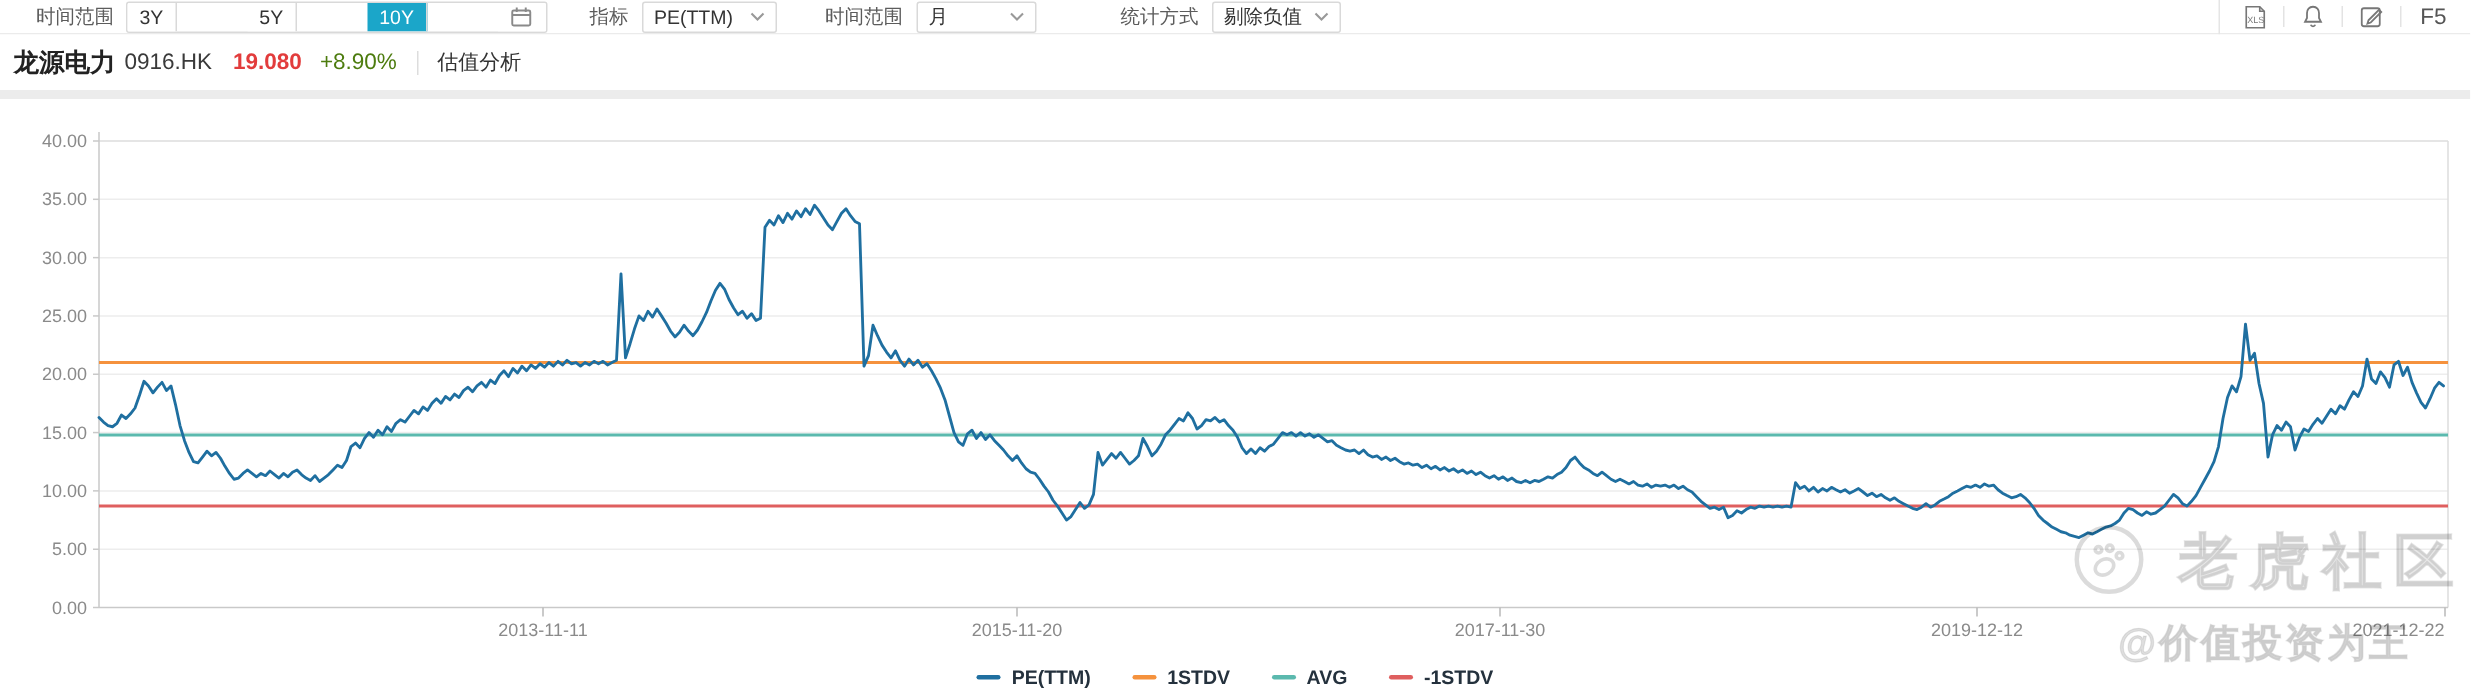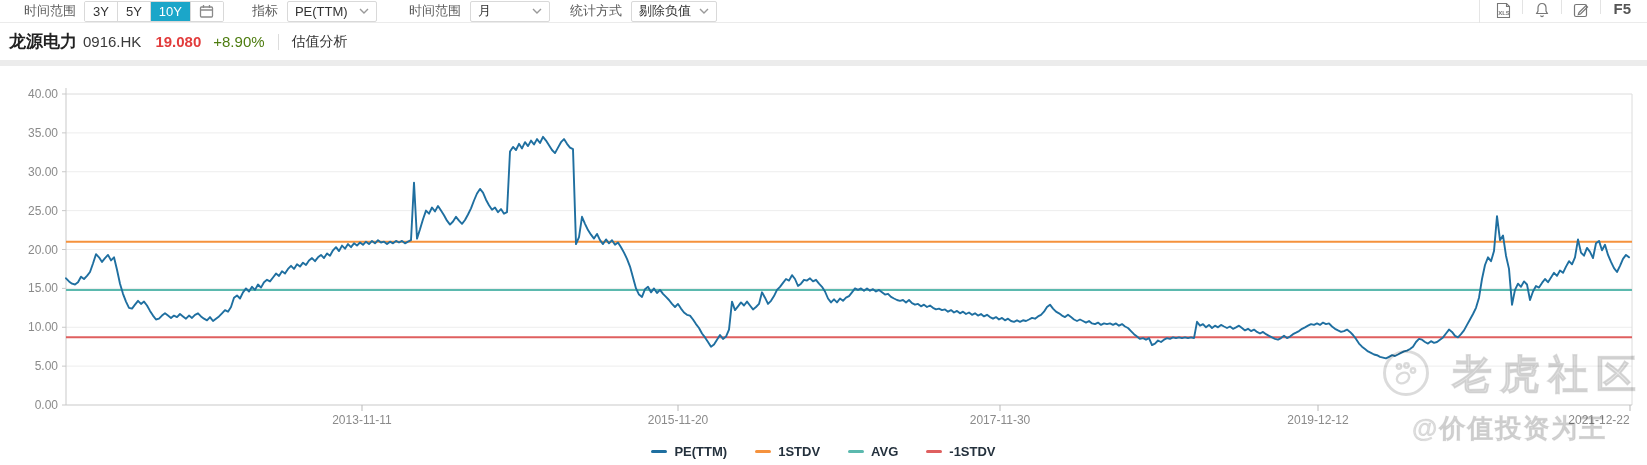--- a/index.html
+++ b/index.html
@@ -9,40 +9,40 @@
     font-family:"Liberation Sans", sans-serif; background:#fff;
   }
   
   .toolbar {
     position:relative; z-index:2; height:23px; display:flex; align-items:center;
     border-bottom:1px solid #ebebeb; background:#fff;
   }
   .tb-label { font-size:13px; color:#5c5c5c; white-space:nowrap; }
   .seg {
     display:flex; margin-left:8px; height:21px;
-    border:1px solid #d9d9d9; border-radius:2px; overflow:hidden;
+    border:1px solid #d9d9d9; border-radius:2px; overflow:hidden;gap:47px;
   }
   .seg .cell {
     display:flex; align-items:center; justify-content:center;
     min-width:32px; padding:0 8px; font-size:13px; color:#333;
     background:#fff; border-right:1px solid #d9d9d9; cursor:pointer; user-select:none;
   }
   .seg .cell:last-child { border-right:none; }
   .seg .cell.active { background:#1ba6c9; color:#fff;text-align:right; }
   .dropdown {
     display:flex; align-items:center; justify-content:space-between;
     margin-left:9px; height:21px; padding:0 7px;
     border:1px solid #d9d9d9; border-radius:2px; background:#fff;
     font-size:13px; color:#333; cursor:pointer;
   }
   .dd-pe { width:90px; } .dd-period { width:80px; } .dd-stat { width:86px; }
-  .ml1 { margin-left:24px; } .ml2 { margin-left:28px; } .ml3 { margin-left:32px; } .ml4 { margin-left:20px; }
+  .ml1 { margin-left:24px; } .ml2 { margin-left:28px; } .ml3 { margin-left:32px; } .ml4 { margin-left:56px; }
   .tb-right {
-    margin-left:auto; height:23px; display:flex; 
-    border-left:1px solid #e5e5e5; padding:0 4px;font-weight:bold;
+    margin-left:auto; height:23px; display:flex; align-items:center;
+    border-left:1px solid #e5e5e5; padding:0 4px;
   }
   .tb-icon {
     width:38px; height:21px; display:flex; align-items:center; justify-content:center; cursor:pointer;
   }
   .tb-sep { width:1px; height:14px; background:#e3e3e3; }
   .f5 { font-size:15px; color:#555; padding:0 12px; cursor:pointer; }
   
   .stock-row {
     position:relative; z-index:2; height:37px; display:flex; align-items:center;
     padding-left:9px; background:#fff;

